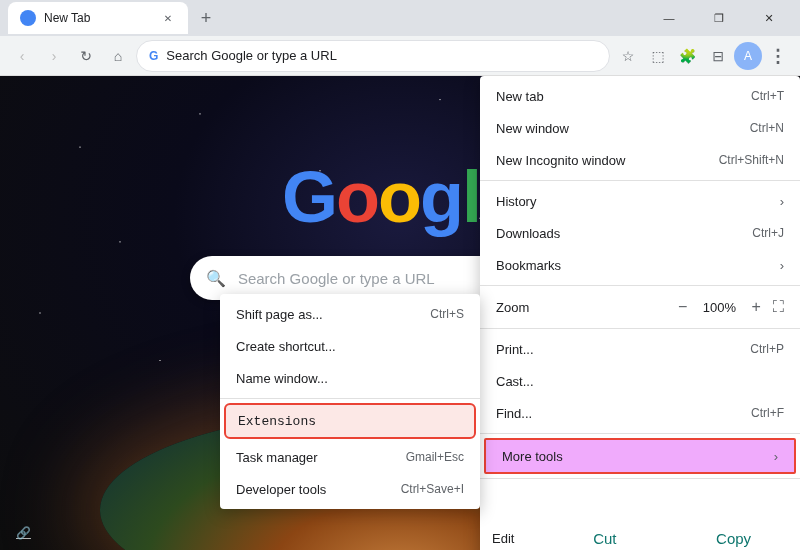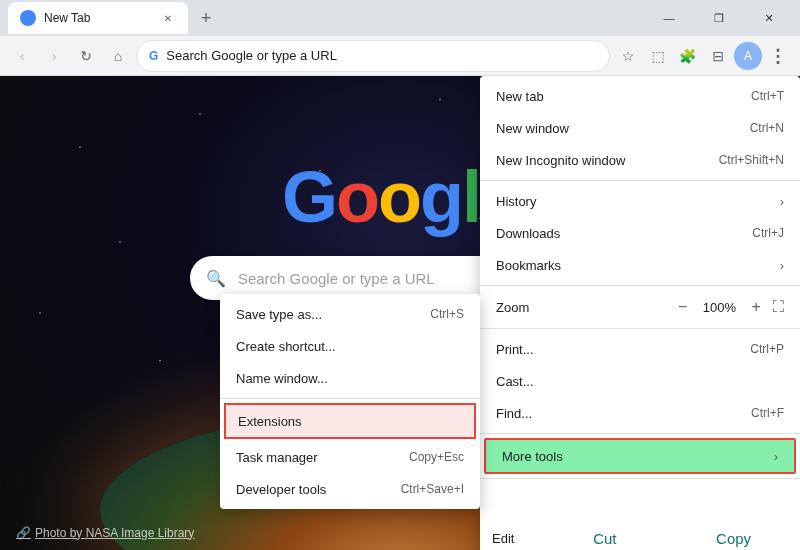--- a/index.html
+++ b/index.html
@@ -326,21 +326,20 @@
     </div>
     <div class="shortcut">
       <div class="shortcut-icon" style="background:rgba(200,200,200,0.3); color:#fff; font-size:24px;">+</div>
       <span class="shortcut-label">Add shortcut</span>
     </div>
   </div>
 
   <div class="footer">
     <div class="footer-link">
       <span>🔗</span>
-      <span>Photo by NASA Image Library</span>
     </div>
     <div class="footer-edit">✏</div>
   </div>
 
   <div class="dropdown-menu">
     <div class="menu-item">
       <span>New tab</span>
       <span class="shortcut-key">Ctrl+T</span>
     </div>
     <div class="menu-item">
@@ -383,21 +382,21 @@
     <div class="menu-item">
       <span>Cast...</span>
     </div>
     <div class="menu-item">
       <span>Find...</span>
       <span class="shortcut-key">Ctrl+F</span>
     </div>
     <div class="menu-divider"></div>
 
     <div style="border: 2px solid #ea4335; border-radius: 2px; margin: 0 4px;">
-      <div class="menu-item" style="background:#86efac;">
+      <div class="menu-item" style="background:#f0abfc;">
         <span>More tools</span>
         <span class="arrow">›</span>
       </div>
     </div>
     <div class="menu-divider"></div>
 
     <div class="edit-row">
       <span style="color:#202124; font-size:13px; padding: 0 8px;">Edit</span>
       <div style="flex:1; display:flex; justify-content:center; gap:4px;">
         <span class="edit-btn">Cut</span>
@@ -406,39 +405,39 @@
     </div>
     <div class="menu-divider"></div>
     <div class="menu-item">
       <span>Settings</span>
     </div>
 
   </div>
 
   <div style="position:absolute; top:218px; right:320px; width:260px; background:#fff; border-radius:4px; box-shadow: 0 4px 16px rgba(0,0,0,0.25); z-index:101; padding:4px 0;">
     <div class="menu-item">
-      <span>Save type as...</span>
+      <span>Shift page as...</span>
       <span class="shortcut-key">Ctrl+S</span>
     </div>
     <div class="menu-item">
       <span>Create shortcut...</span>
     </div>
     <div class="menu-item">
       <span>Name window...</span>
     </div>
     <div class="menu-divider"></div>
 
-    <div style="border: 2px solid #ea4335; border-radius: 0; margin: 2px 4px; background:#fce8e6;">
+    <div style="border: 2px solid #ea4335; border-radius: 6px; margin: 2px 4px; background:#fce8e6;font-family:Liberation Mono, monospace;">
       <div class="menu-item" style="background:transparent; padding: 6px 12px;">
         <span>Extensions</span>
       </div>
     </div>
     <div class="menu-item">
       <span>Task manager</span>
-      <span class="shortcut-key">Copy+Esc</span>
+      <span class="shortcut-key">Gmail+Esc</span>
     </div>
     <div class="menu-item">
       <span>Developer tools</span>
       <span class="shortcut-key">Ctrl+Save+I</span>
     </div>
   </div>
 
 </div>
 
 </body></html>

